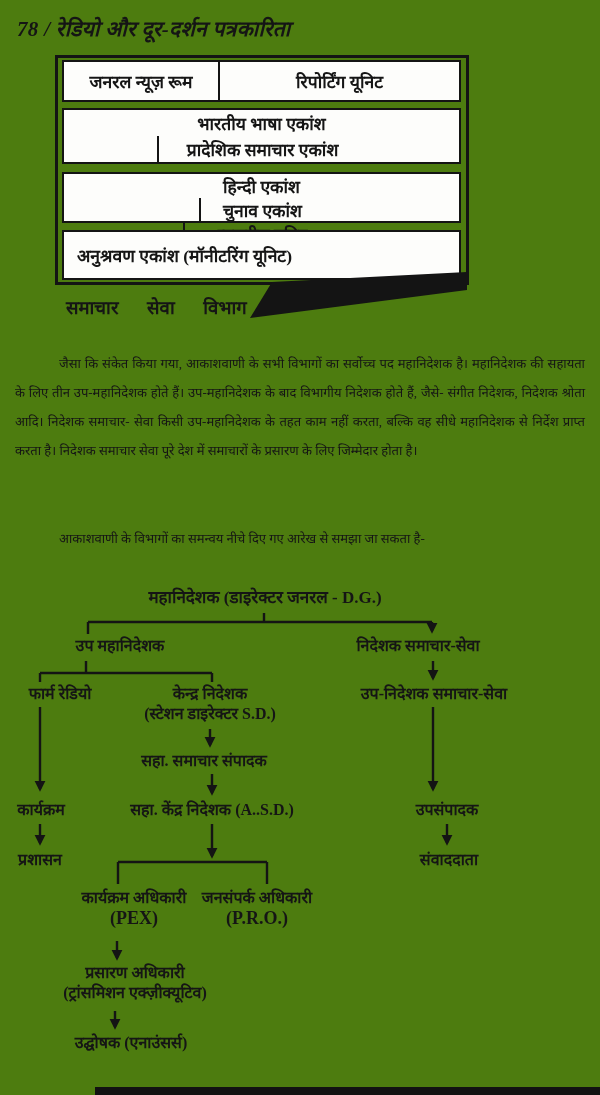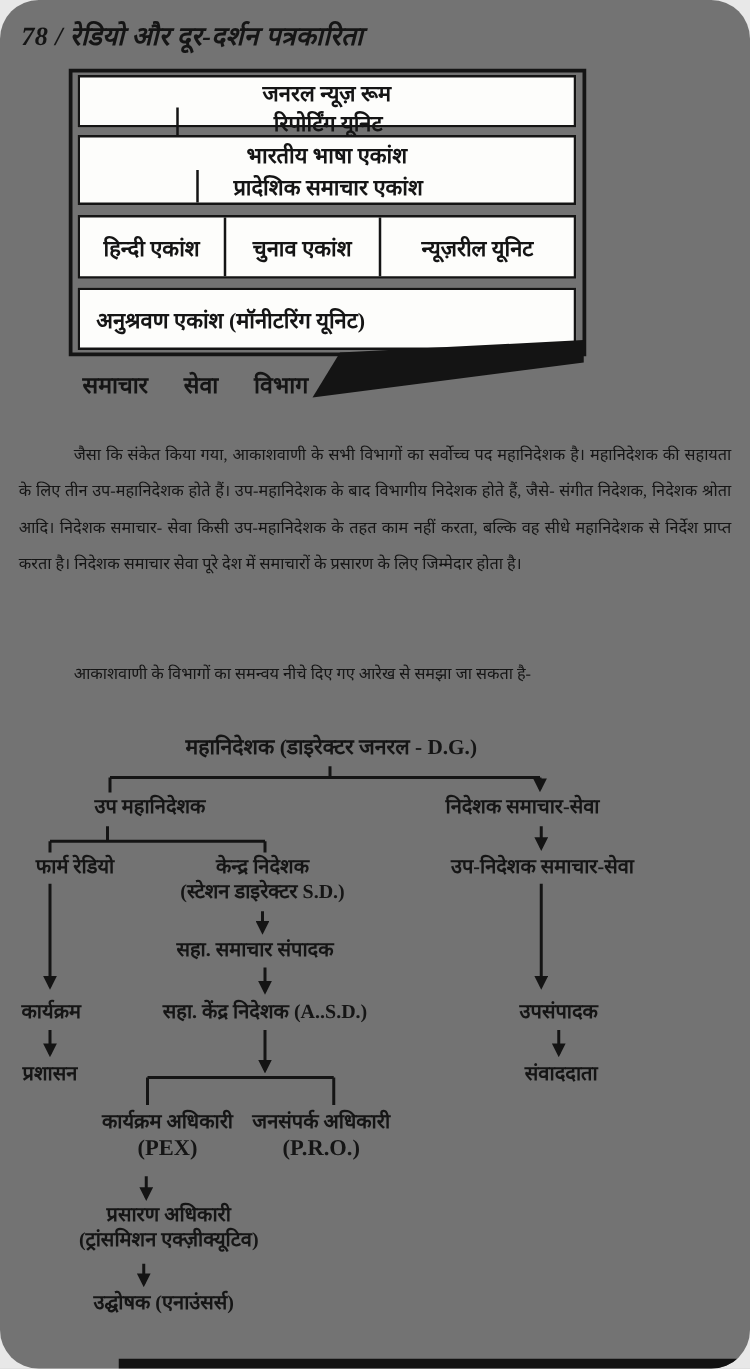--- a/index.html
+++ b/index.html
@@ -1,21 +1,21 @@
 <!DOCTYPE html>
 <html><head>
 <meta charset="utf-8">
 <style>
   * { margin:0; padding:0; box-sizing:border-box; }
   html,body { background:#e8e8e8; }
   .page {
     position:relative; width:600px; height:1095px;
-    background:#737373; color:#151515;
+    background:#4d7c0f; color:#151515;
     font-family:"Liberation Serif", serif;
-    overflow:hidden; margin:0 auto;border-radius:31px;
+    overflow:hidden; margin:0 auto;
   }
   .hdr {
     position:absolute; left:17px; top:14px;
     font-size:21px; font-weight:bold; font-style:italic;
     letter-spacing:.3px; white-space:nowrap;
   }
   
   .unit-table {
     position:absolute; left:55px; top:55px; width:414px; height:230px;
     border:3px solid #141414;
@@ -23,23 +23,23 @@
   .trow {
     position:absolute; left:4px; right:5px;
     border:2.5px solid #141414; display:flex; align-items:center;
     background:#fdfdfb;
   }
   .trow .cell {
     display:flex; align-items:center; justify-content:center;
     height:100%; font-size:17.5px; font-weight:bold; white-space:nowrap;
   }
   .trow .cell + .cell { border-left:2.5px solid #141414; }
-  .r1 { top:2px;  height:42px;flex-direction:column; }
+  .r1 { top:2px;  height:42px; }
   .r2 { top:50px; height:56px;flex-direction:column; }
-  .r3 { top:114px; height:51px; }
+  .r3 { top:114px; height:51px;flex-direction:column; }
   .r4 { top:172px; height:50px; }
   .r4 .cell { justify-content:flex-start; padding-left:13px; }
   
   .caption {
     position:absolute; left:66px; top:294px;
     font-size:18.5px; font-weight:bold; word-spacing:24px; white-space:nowrap;
   }
   
   .para {
     position:absolute; left:15px; width:570px;

